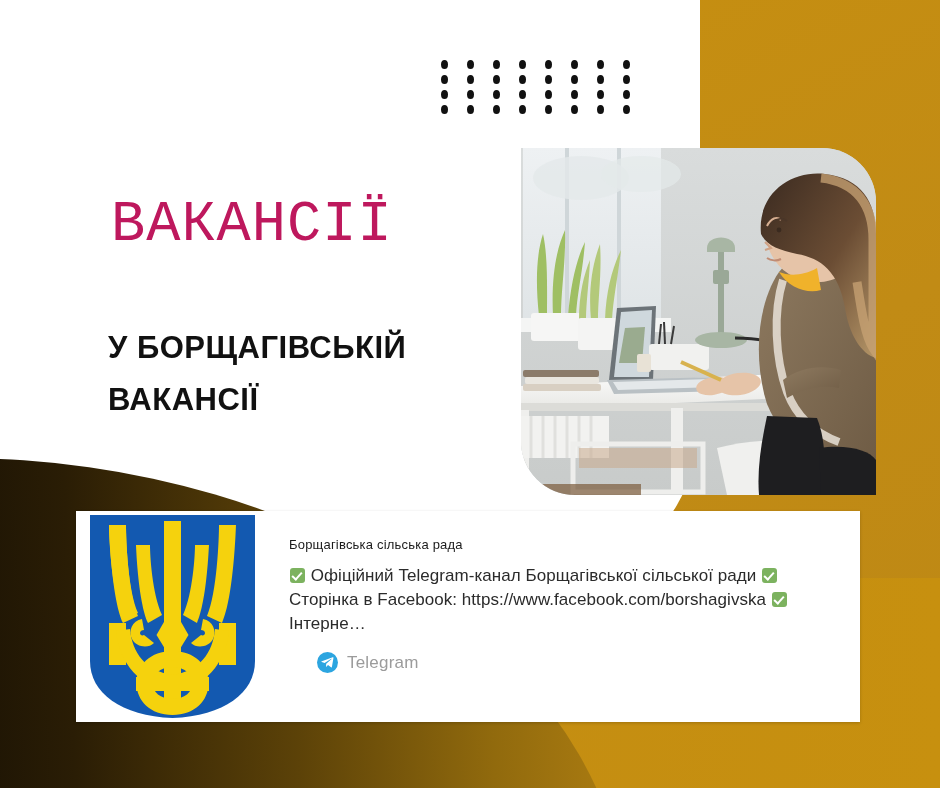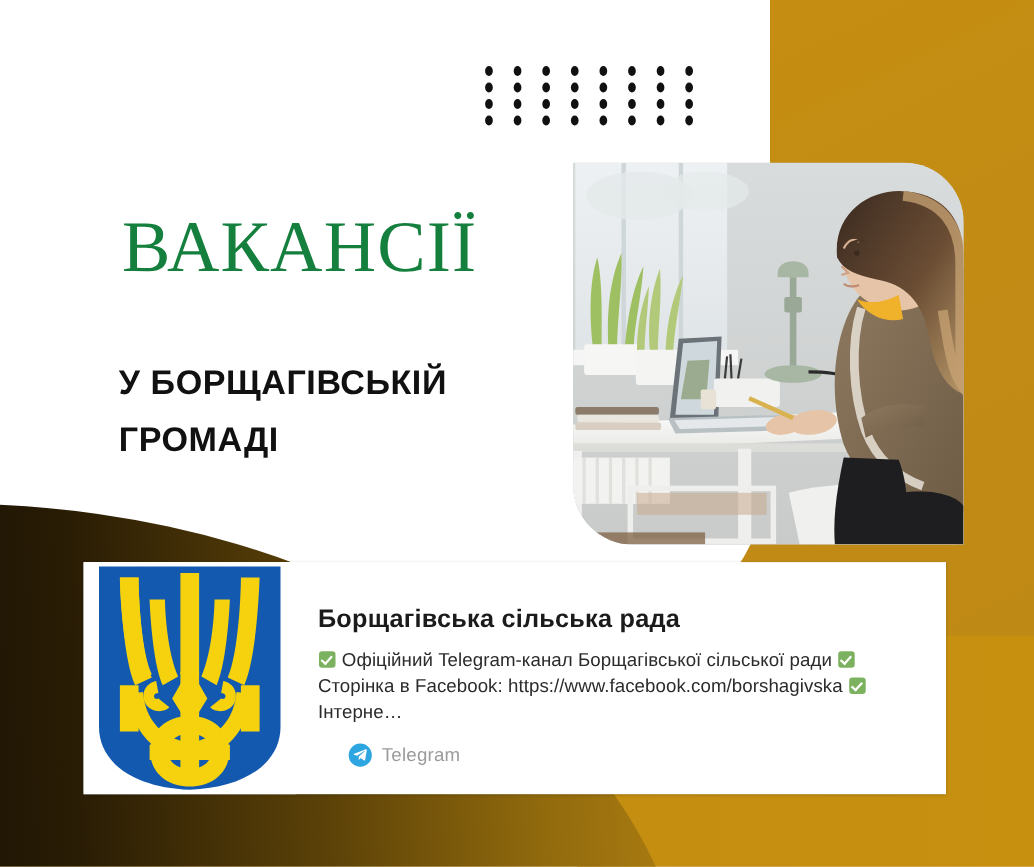--- a/index.html
+++ b/index.html
@@ -69,26 +69,26 @@
   }
 
   
   .headline{
     position:absolute;
     left:111px; top:185px;
     z-index:8;
     letter-spacing:1px;
   }
   .headline .big{
-    font-size:66px;
+    font-size:57px;
     line-height:80px;
     font-weight:400;
-    color:#15803d;
+    color:#be185d;
     white-space:nowrap;
-    font-family:Liberation Serif, serif;
+    font-family:Liberation Mono, monospace;
   }
   .subline{
     position:absolute;
     left:108px; top:322px;
     z-index:8;
     width:430px;
     color:#111111;
     font-size:31px;
     line-height:52px;
     font-weight:bold;
@@ -124,25 +124,25 @@
     background:#ffffff;
     display:flex;align-items:center;justify-content:center;
   }
   .emblem svg{display:block;width:193px;height:211px;}
   .tg-body{
     flex:1;
     padding:26px 20px 0 20px;
     box-sizing:border-box;
   }
   .tg-title{
-    font-size:23px;
-    font-weight:bold;
+    font-size:13px;
+    font-weight:normal;
     color:#1b1b1b;
     letter-spacing:.2px;
-    margin:12px 0 12px 0;
+    margin:0 0 12px 0;
   }
   .tg-desc{
     font-size:17px;
     line-height:24px;
     color:#2b2b2b;
     margin:0;
     letter-spacing:.05px;
   }
   .ck{
     display:inline-block;
@@ -225,21 +225,21 @@
       <i></i>
       <i></i>
       <i></i>
       <i></i>
       <i></i>
     </div>
 
   <div class="headline">
     <div class="big">ВАКАНСІЇ</div>
   </div>
-  <div class="subline">У БОРЩАГІВСЬКІЙ ГРОМАДІ</div>
+  <div class="subline">У БОРЩАГІВСЬКІЙ ВАКАНСІЇ</div>
 
   <div class="photo">
     <svg viewBox="0 0 355 347" preserveAspectRatio="xMidYMid slice">
       <defs>
         <linearGradient id="winG" x1="0" y1="0" x2="0" y2="1">
           <stop offset="0%" stop-color="#eef1f3"></stop>
             <stop offset="100%" stop-color="#dfe4e6"></stop>
         </linearGradient>
         <linearGradient id="wallG" x1="0" y1="0" x2="0" y2="1">
           <stop offset="0%" stop-color="#d9dcdc"></stop>

